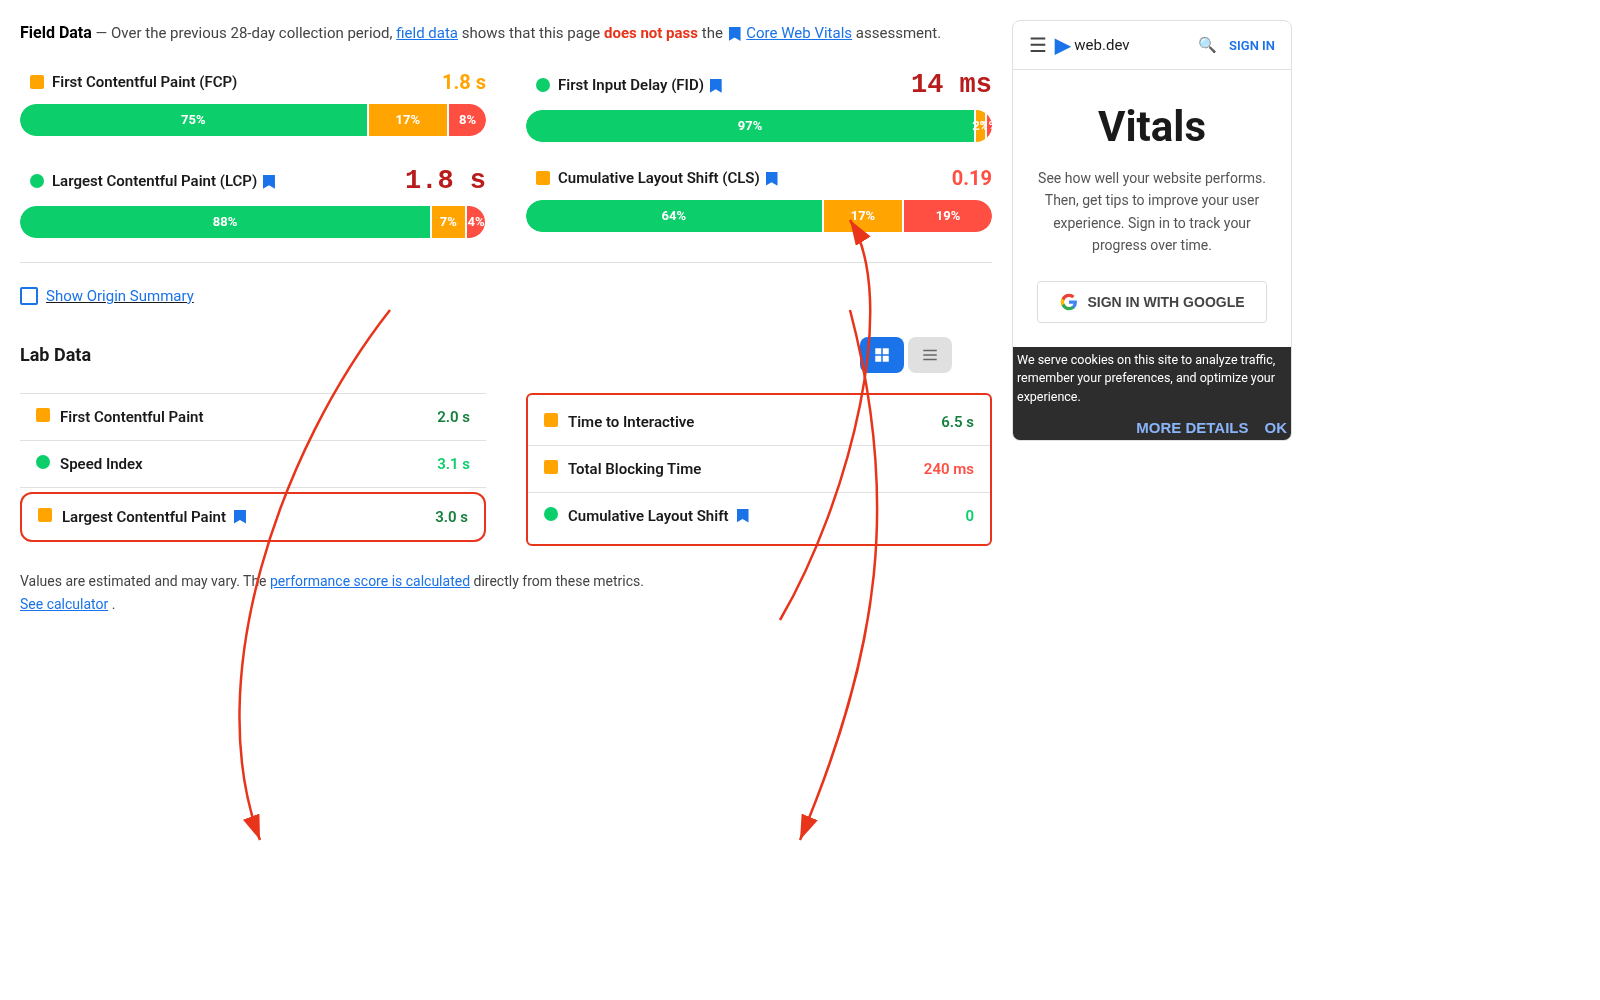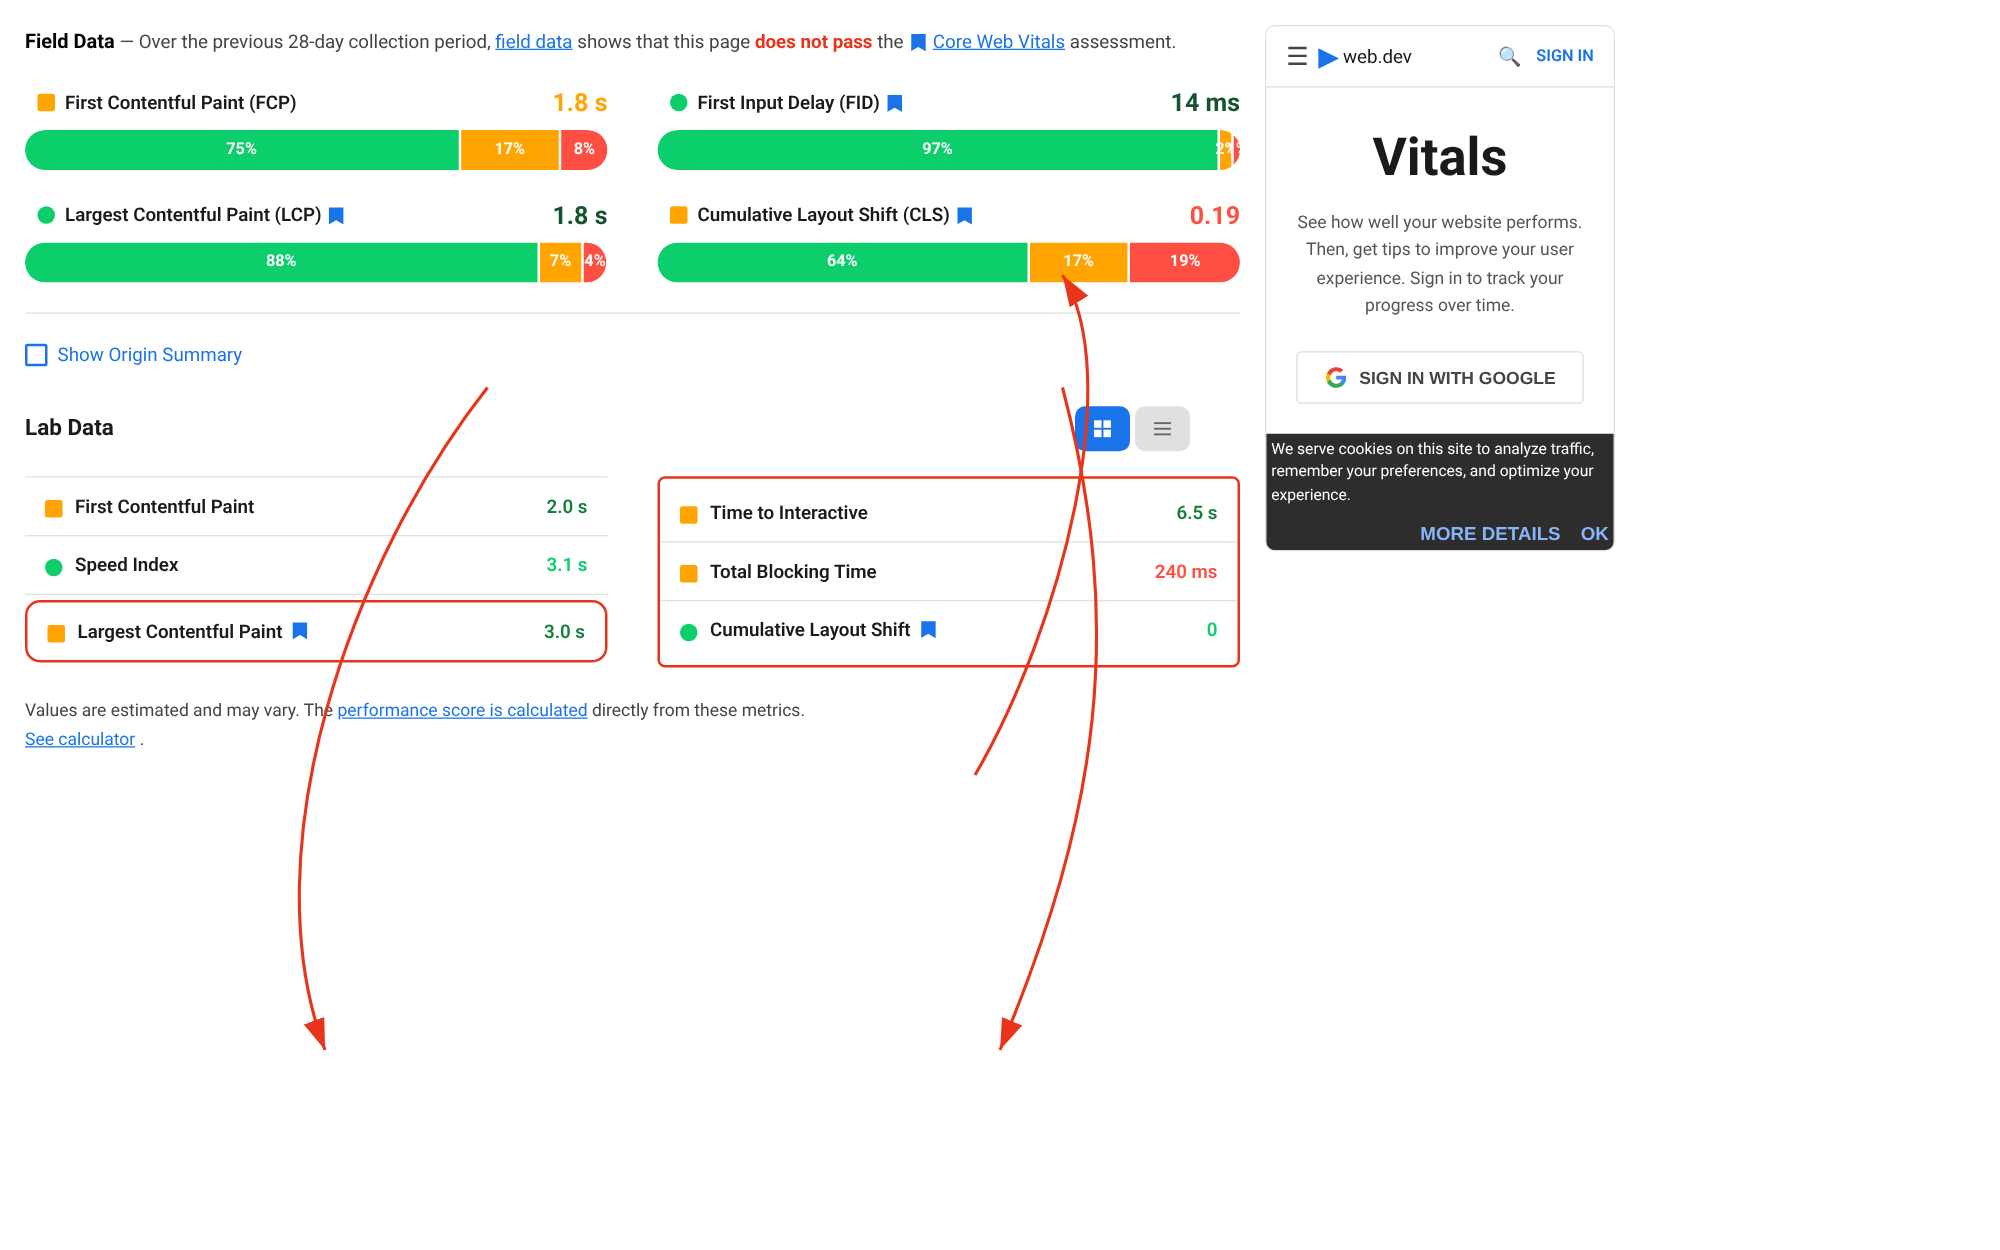--- a/index.html
+++ b/index.html
@@ -68,21 +68,21 @@
       border-radius: 2px;
       flex-shrink: 0;
     }
     .metric-square.orange { background: #ffa400; }
     .metric-name {
       font-size: 15px;
       font-weight: 600;
       color: #1a1a1a;
       flex: 1;
     }
-    .metric-value-green { color: #14532d; font-size: 20px; font-weight: 700; }
+    .metric-value-green { color: #b91c1c; font-size: 27px; font-weight: 700; font-family: Liberation Mono, monospace; }
     .metric-value-orange { color: #ffa400; font-size: 20px; font-weight: 700; }
     .metric-value-red { color: #ff4e42; font-size: 20px; font-weight: 700; }
 
     
     .progress-bar-container {
       height: 32px;
       border-radius: 20px;
       overflow: hidden;
       display: flex;
       gap: 2px;
@@ -98,20 +98,21 @@
     .bar-green { background: #0cce6b; border-radius: 20px 0 0 20px; }
     .bar-orange { background: #ffa400; }
     .bar-red { background: #ff4e42; border-radius: 0 20px 20px 0; }
 
     
     .origin-summary-row {
       display: flex;
       align-items: center;
       gap: 8px;
       margin: 16px 0 32px 0;
+      text-decoration: underline;
     }
     .checkbox-outline {
       width: 18px;
       height: 18px;
       border: 2px solid #1a73e8;
       border-radius: 2px;
       background: #fff;
     }
     .origin-summary-label {
       color: #1a73e8;
@@ -145,21 +146,21 @@
     .toggle-btn.inactive { background: #e0e0e0; }
     .toggle-btn svg { width: 18px; height: 18px; }
 
     .lab-grid {
       display: grid;
       grid-template-columns: 1fr 1fr;
       gap: 0 40px;
     }
     .lab-item {
       display: flex;
-      align-items: flex-end;
+      align-items: flex-start;
       padding: 14px 16px;
       border-bottom: 1px solid #e0e0e0;
       gap: 10px;
     }
     .lab-item:first-child { border-top: 1px solid #e0e0e0; }
     .lab-item.highlighted {
       border: 2px solid #e8341a;
       border-radius: 12px;
       margin-top: 4px;
       margin-bottom: 4px;

